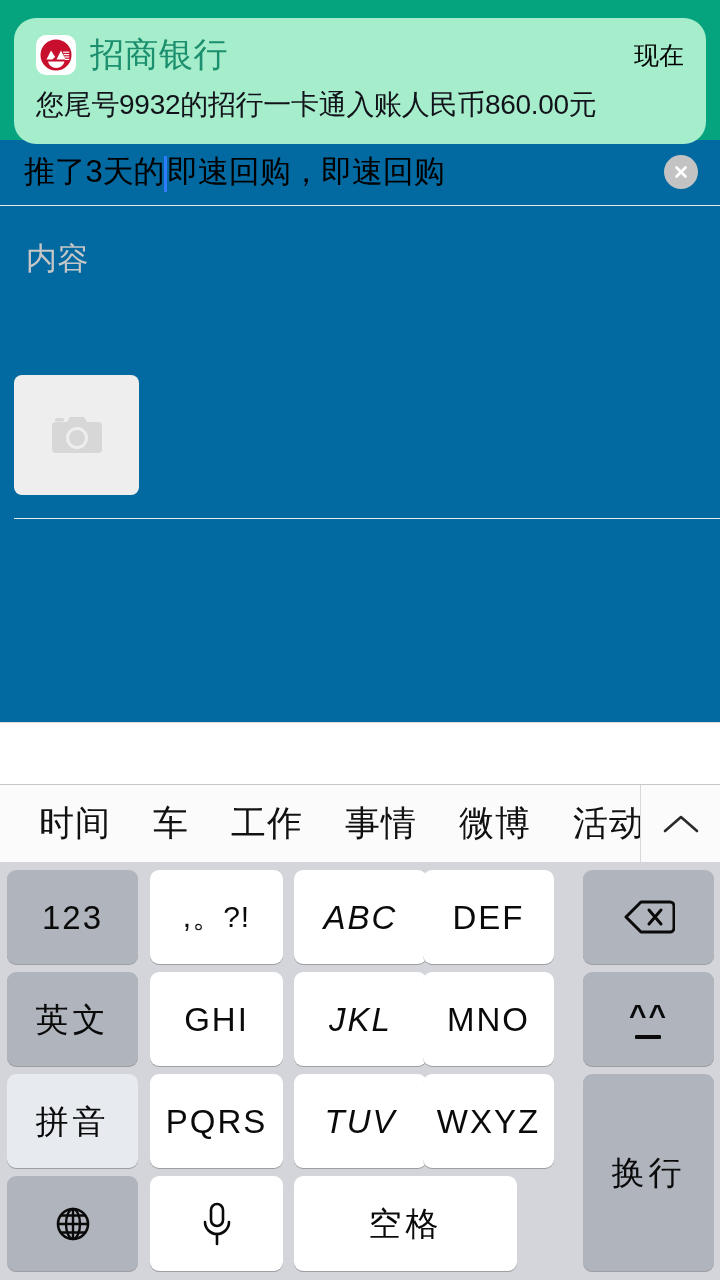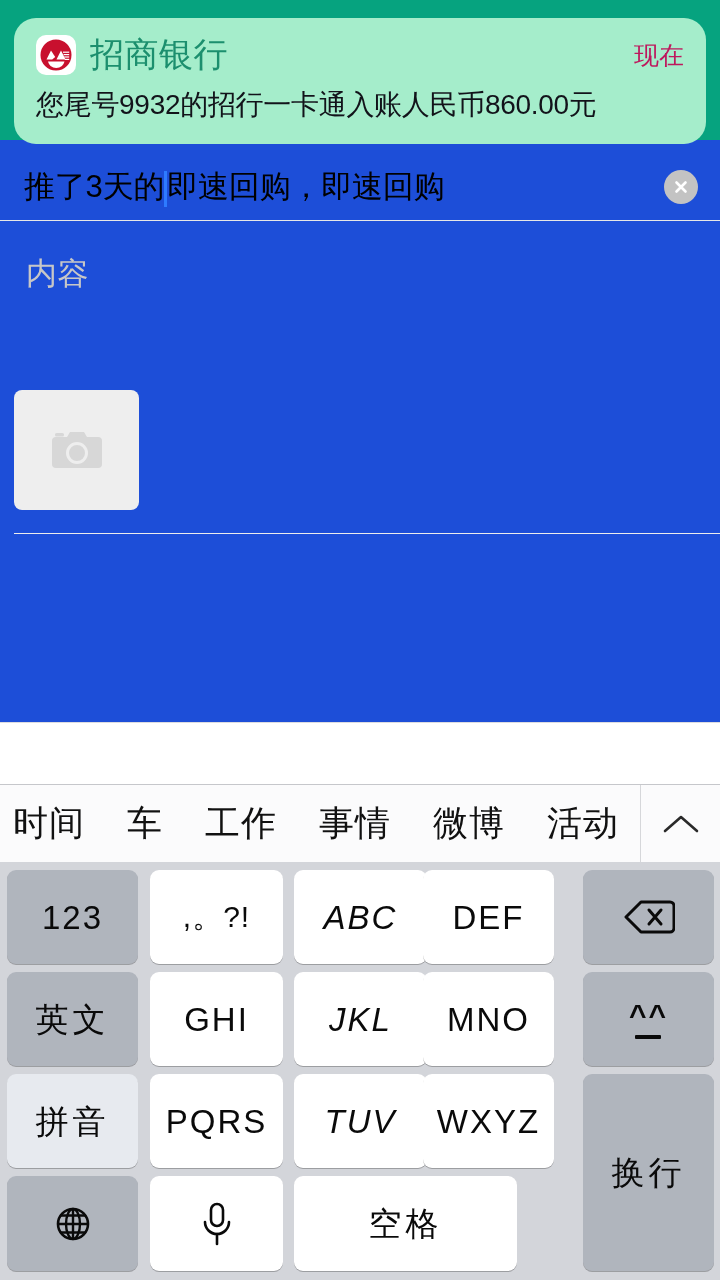--- a/index.html
+++ b/index.html
@@ -61,39 +61,39 @@
     margin-left: 14px;
     font-size: 34px;
     color: #1c8f6e;
     letter-spacing: 0.5px;
     white-space: nowrap;
   }
 
   .notif-time {
     margin-left: auto;
     font-size: 25px;
-    color: #be185d;
+    color: #000000;
     white-space: nowrap;
   }
 
   .notif-body {
     margin-top: 10px;
     font-size: 28px;
     color: #12131a;
     white-space: nowrap;
     letter-spacing: -0.3px;
   }
 
   
   .form-area {
     position: absolute;
-    top: 15px; left: 0;
+    top: 0; left: 0;
     width: 720px;
     height: 722px;
-    background: #1d4ed8;
+    background: #0369a1;
     z-index: 1;
   }
 
   .title-row {
     position: absolute;
     top: 138px;
     left: 0;
     width: 720px;
     height: 67px;
     display: flex;
@@ -198,21 +198,20 @@
     overflow: hidden;
   }
 
   .cand-list {
     display: flex;
     align-items: center;
     height: 100%;
     width: 640px;
     overflow: hidden;
     padding-left: 18px;
-    justify-content: flex-end;
   }
 
   .cand-item {
     font-size: 35px;
     color: #111111;
     white-space: nowrap;
     padding: 0 21px;
     letter-spacing: 1px;
   }
 

